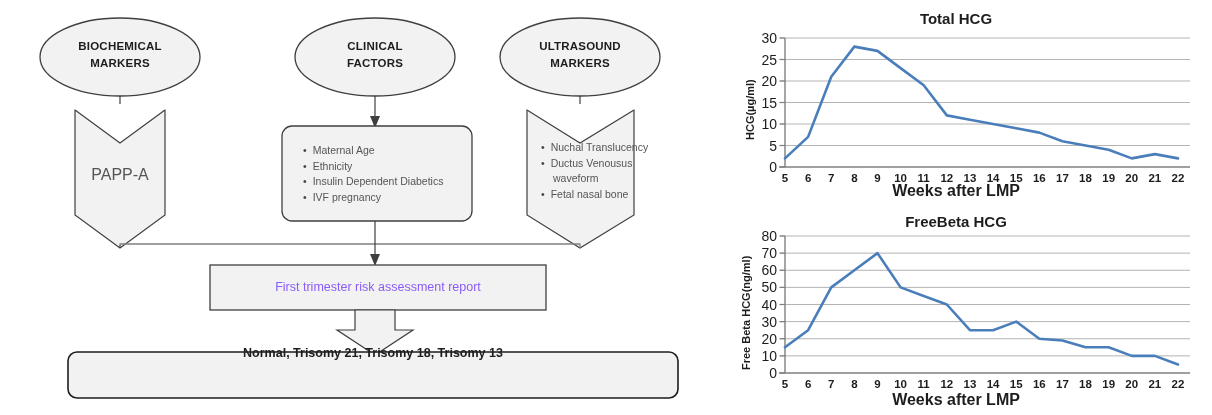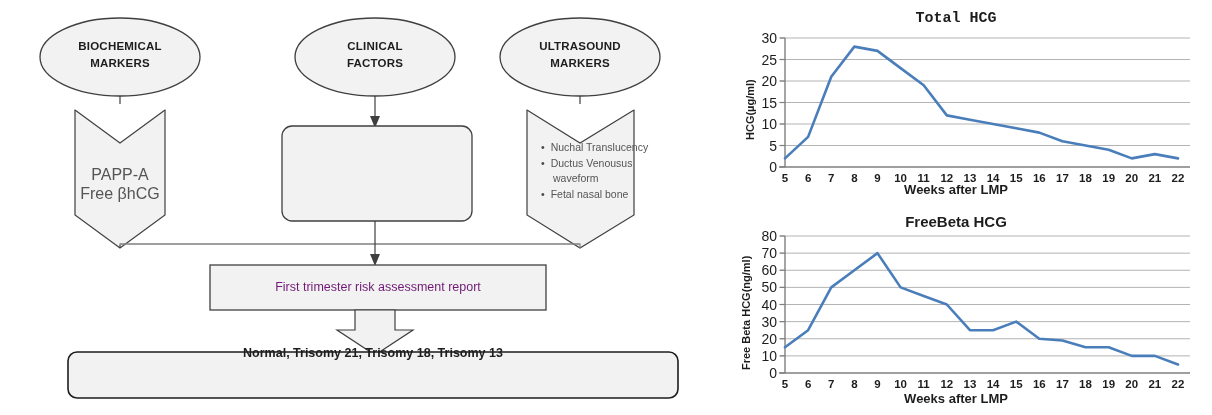--- a/index.html
+++ b/index.html
@@ -22,35 +22,35 @@
     position:absolute;text-align:center;font-size:16px;color:#555;
     line-height:19px;
   }
   .bullets{
     position:absolute;font-size:10.5px;color:#555;line-height:15.5px;
   }
   .bullets div{white-space:nowrap;}
   .bullets .b::before{content:"\2022";margin-right:6px;color:#444;}
   .bullets .cont{padding-left:12px;}
   .report-text{
-    position:absolute;text-align:center;font-size:12.5px;color:#701a75;
+    position:absolute;text-align:center;font-size:12.5px;color:#8b5cf6;
   }
   .result-text{
     position:absolute;text-align:center;font-size:12.5px;font-weight:bold;color:#1d1d1d;
   }
 
   
   .chart{position:absolute;}
   .chart-title{
     position:absolute;width:100%;text-align:center;
     font-weight:bold;font-size:15px;color:#1d1d1d;
   }
   .xlabel{
     position:absolute;width:100%;text-align:center;
-    font-weight:bold;font-size:13px;color:#1d1d1d;
+    font-weight:bold;font-size:16px;color:#1d1d1d;
   }
   .ylabel{
     position:absolute;font-weight:bold;font-size:11px;color:#1d1d1d;
     transform:rotate(-90deg);transform-origin:left top;white-space:nowrap;
   }
   .ytick{
     position:absolute;text-align:right;font-weight:normal;
     font-size:14px;color:#1d1d1d;width:26px;
   }
   .xtick{
@@ -108,38 +108,43 @@
       <div>CLINICAL</div>
       <div>FACTORS</div>
     </div>
     <div class="ellipse-label" style="left:500px;top:38px;width:160px;">
       <div>ULTRASOUND</div>
       <div>MARKERS</div>
     </div>
 
     <div class="chev-text" style="left:55px;top:165px;width:130px;">
       <div>PAPP-A</div>
-      <div>Free βhCG</div>
-    </div>
-
+    </div>
+
+    <div class="bullets" style="left:303px;top:143px;">
+      <div class="b">Maternal Age</div>
+      <div class="b">Ethnicity</div>
+      <div class="b">Insulin Dependent Diabetics</div>
+      <div class="b">IVF pregnancy</div>
+    </div>
 
     <div class="bullets" style="left:541px;top:140px;">
       <div class="b">Nuchal Translucency</div>
       <div class="b">Ductus Venousus</div>
       <div class="cont">waveform</div>
       <div class="b">Fetal nasal bone</div>
     </div>
 
     <div class="report-text" style="left:210px;top:280px;width:336px;">First trimester risk assessment report</div>
 
     <div class="result-text" style="left:68px;top:346px;width:610px;">Normal, Trisomy 21, Trisomy 18, Trisomy 13</div>
   </div>
 
   <div class="chart" style="left:700px;top:0px;width:512px;height:205px;">
-    <div class="chart-title" style="top:10px;font-family:Liberation Mono, monospace;">Total HCG</div>
+    <div class="chart-title" style="top:10px;">Total HCG</div>
     <div class="ylabel" style="left:44px;top:140px;">HCG(µg/ml)</div>
     <div class="xlabel" style="top:182px;">Weeks after LMP</div>
     <svg width="512" height="205" style="position:absolute;left:0;top:0;">
         <line x1="79" x2="490" y1="167" y2="167" stroke="#7f7f7f" stroke-width="1.4"></line>
         <line x1="79" x2="490" y1="145.5" y2="145.5" stroke="#b3b3b3" stroke-width="1"></line>
         <line x1="79" x2="490" y1="124" y2="124" stroke="#b3b3b3" stroke-width="1"></line>
         <line x1="79" x2="490" y1="102.5" y2="102.5" stroke="#b3b3b3" stroke-width="1"></line>
         <line x1="79" x2="490" y1="81" y2="81" stroke="#b3b3b3" stroke-width="1"></line>
         <line x1="79" x2="490" y1="59.5" y2="59.5" stroke="#b3b3b3" stroke-width="1"></line>
         <line x1="79" x2="490" y1="38" y2="38" stroke="#b3b3b3" stroke-width="1"></line>

